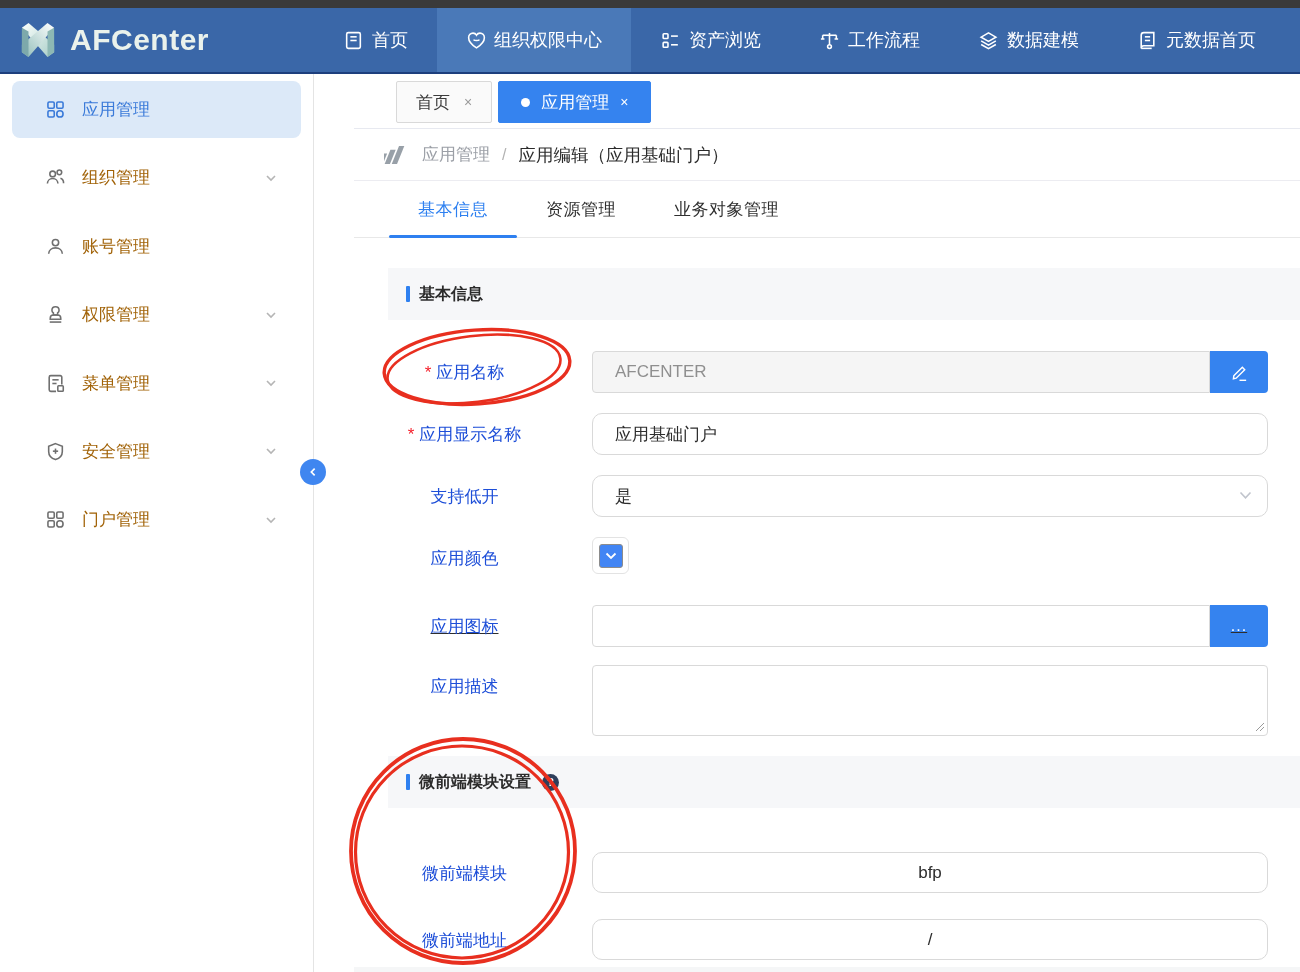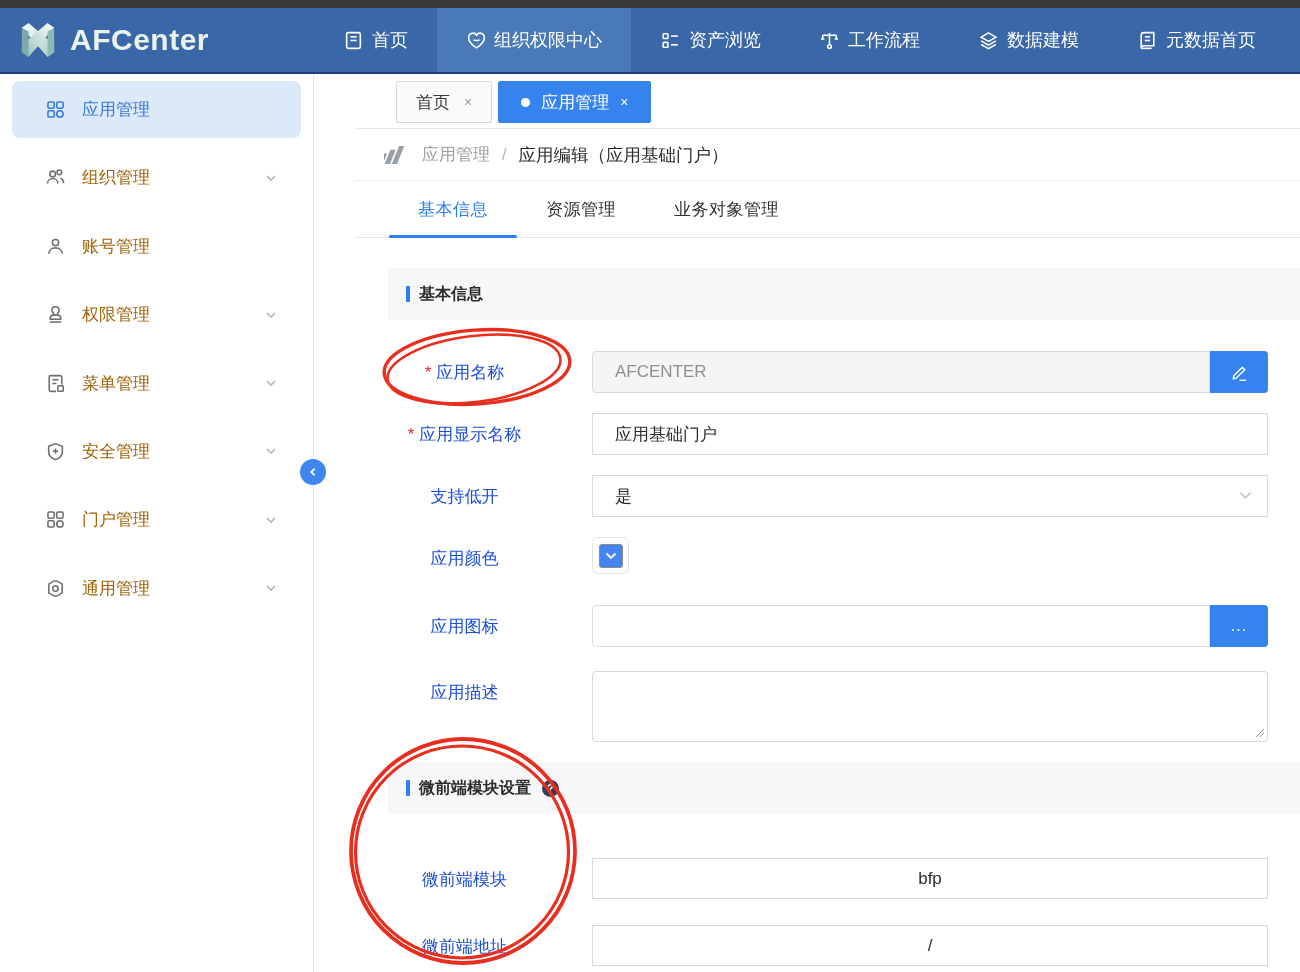--- a/index.html
+++ b/index.html
@@ -55,34 +55,34 @@
 .scrollarea { height:734px; overflow:hidden; padding-top:30px; }
 .band { height:52px; margin-left:34px; background:#f6f7f9; display:flex; align-items:center; padding-left:18px; }
 .band .bar { width:4px; height:16px; background:#2e80f0; border-radius:1px; margin-right:9px; }
 .band .btitle { font-size:16px; font-weight:700; color:#2b2b2b; }
 .help-ic { width:17px; height:17px; border-radius:50%; background:#2e3f5c; color:#fff; font-size:11.5px; display:flex; align-items:center; justify-content:center; margin-left:11px; font-weight:700; }
 .form { padding-top:31px; }
 .frow { display:flex; margin-bottom:20px; min-height:42px; }
 .flabel { width:221px; min-width:221px; text-align:center; font-size:17px; color:#1d4ed8; padding-top:10px; }
 .req::before { content:"*"; color:#f5222d; margin-right:5px; }
 .fctrl { margin-left:17px; display:flex; }
-.inp { width:676px; height:42px; border:1px solid #d9d9d9; border-radius:0; font-size:17px; color:#2d2d2d; padding:0 22px; font-family:inherit; background:#fff; outline:none; }
+.inp { width:676px; height:42px; border:1px solid #d9d9d9; border-radius:10px; font-size:17px; color:#2d2d2d; padding:0 22px; font-family:inherit; background:#fff; outline:none; }
 .inp.short { width:618px; border-radius:4px 0 0 4px; }
 .inp:disabled { background:#f5f5f5; color:#8f8f8f; }
 .sq-btn { width:58px; height:42px; background:#3583ef; border:none; border-radius:0 4px 4px 0; color:#fff; cursor:pointer; display:flex; align-items:center; justify-content:center; font-size:16px; letter-spacing:1px; }
 .sel-wrap { position:relative; }
 .sel-chev { position:absolute; right:16px; top:16px; width:13px; height:9px; stroke:#c0c4cc; fill:none; stroke-width:1.6; pointer-events:none; }
 .swatch-outer { width:37px; height:37px; border:1px solid #e3e3e3; border-radius:6px; display:flex; align-items:center; justify-content:center; background:#fff; cursor:pointer; }
 .swatch { width:24px; height:24px; border-radius:3px; border:1px solid #8c8c8c; display:flex; align-items:center; justify-content:center; }
 .swatch svg { width:12px; height:8px; stroke:#fff; fill:none; stroke-width:1.8; }
 .txta { width:676px; height:71px; border:1px solid #d9d9d9; border-radius:4px; resize:none; font-family:inherit; font-size:17px; padding:8px 22px; outline:none; position:relative; }
 .txta-wrap { position:relative; }
 .resize-grip { position:absolute; right:3px; bottom:4px; width:10px; height:10px; pointer-events:none; }
 .row-color { margin-bottom:26px; }
-.row-icon { margin-bottom:24px; }
+.row-icon { margin-bottom:18px;text-decoration:underline; }
 .row-desc { margin-bottom:20px; }
 .form2 { padding-top:44px; }
 .form2 .frow { margin-bottom:25px; }
 .form2 .inp { height:41px;text-align:center; }
 .form2 .frow:last-child { margin-bottom:0; }
 .bottom-band { height:8px; background:#f5f6f7; margin-top:6px; }
 
 
 .annotation { position:absolute; left:0; top:0; width:1300px; height:972px; pointer-events:none; z-index:50; }
 </style>
@@ -234,30 +234,20 @@
           <rect x="2.8" y="2.8" width="6" height="6" rx="1.2"></rect>
           <rect x="11.2" y="2.8" width="6" height="6" rx="1.2"></rect>
           <rect x="2.8" y="11.2" width="6" height="6" rx="1.2"></rect>
           <rect x="11.2" y="11.2" width="6" height="6" rx="3"></rect>
         </svg>
         <span class="lbl">门户管理</span>
         <svg class="chev" viewBox="0 0 12 12">
             <path d="M2 4 L6 8 L10 4"></path>
           </svg>
       </div>
-      <div class="side-item">
-        <svg viewBox="0 0 20 20">
-          <path d="M8.8 2.8 L11.2 2.8 L16.4 5.8 L16.4 14.2 L11.2 17.2 L8.8 17.2 L3.6 14.2 L3.6 5.8 Z"></path>
-          <circle cx="10" cy="10" r="2.6"></circle>
-        </svg>
-        <span class="lbl">通用管理</span>
-        <svg class="chev" viewBox="0 0 12 12">
-            <path d="M2 4 L6 8 L10 4"></path>
-          </svg>
-      </div>
       <button class="collapse-btn">
         <svg viewBox="0 0 12 12">
             <path d="M8 2 L4 6 L8 10"></path>
           </svg>
       </button>
     </aside>
     <main class="content">
 
       <div class="tabbar">
         <div class="ptab">

